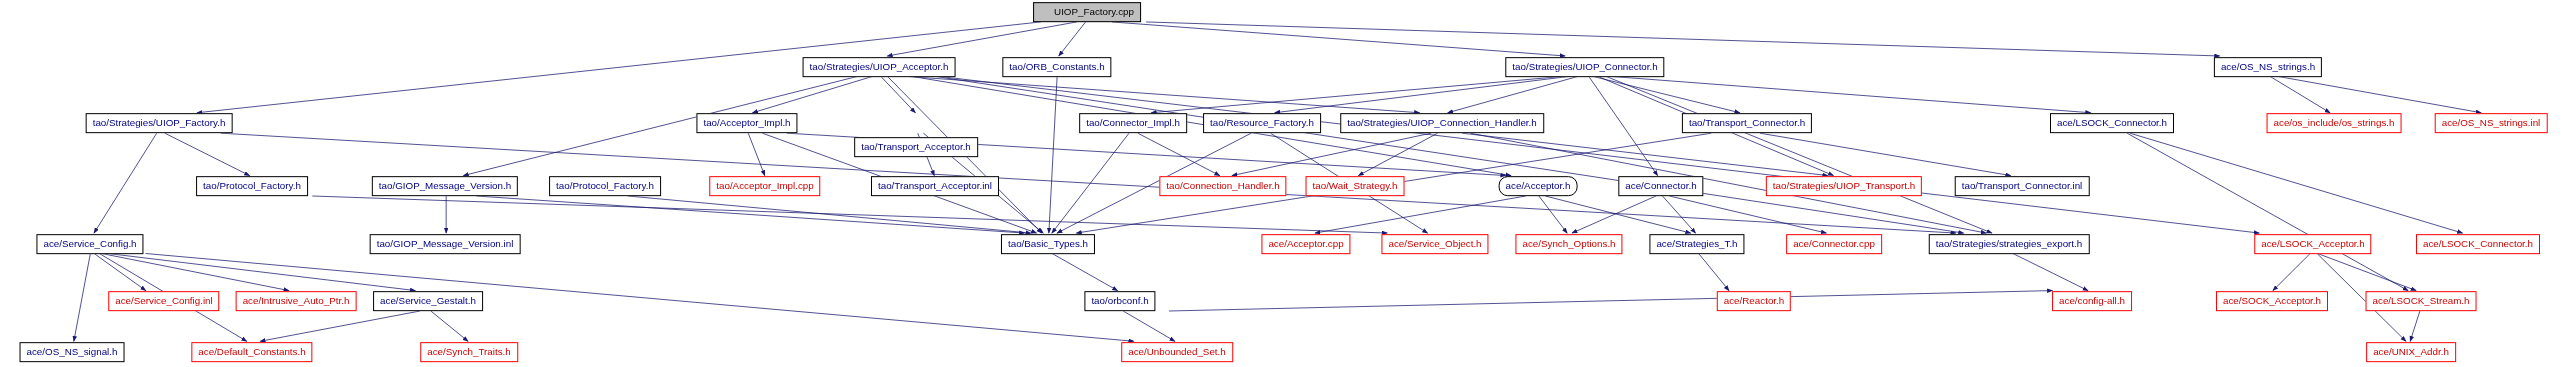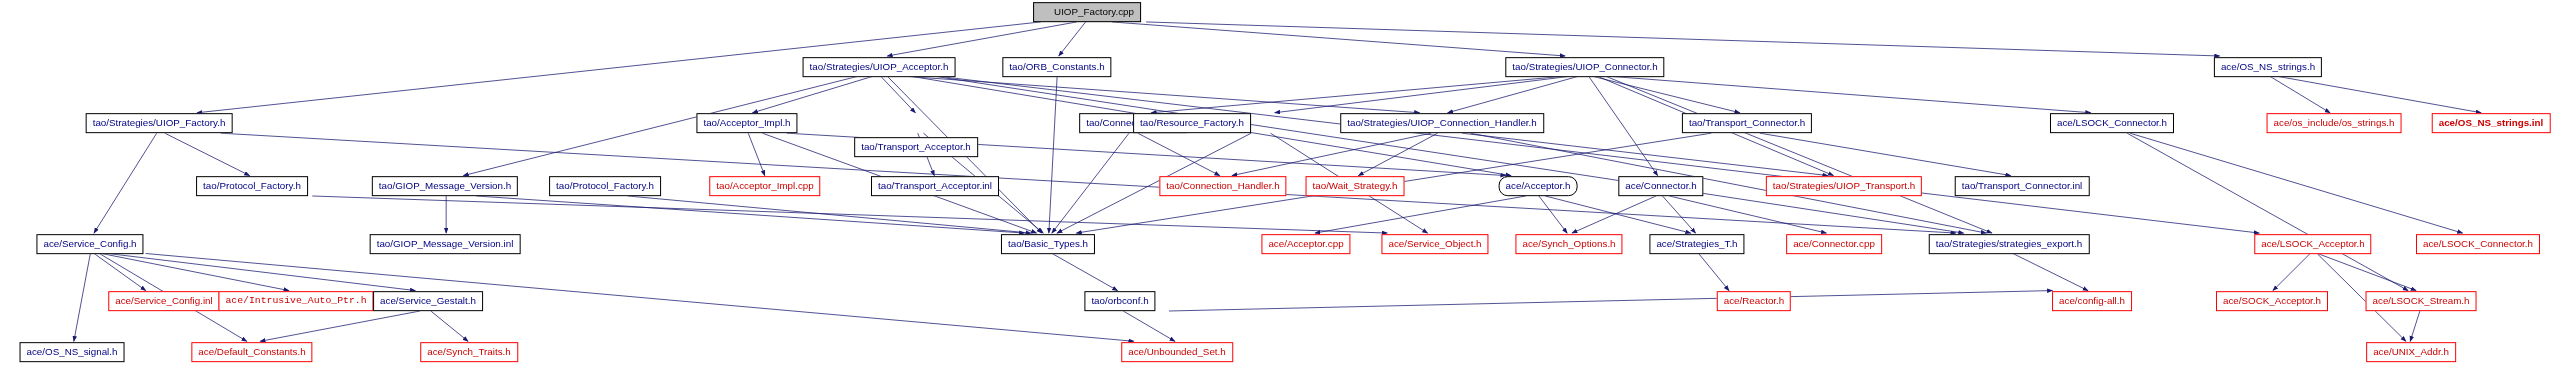--- a/index.html
+++ b/index.html
@@ -140,26 +140,26 @@
 
 <div class="node kind-root" style="left: 1087px; top: 12px;">UIOP_Factory.cpp</div>
     <div class="node kind-link" style="left: 879px; top: 67px;">tao/Strategies/UIOP_Acceptor.h</div>
     <div class="node kind-link" style="left: 1057px; top: 67px;">tao/ORB_Constants.h</div>
     <div class="node kind-link" style="left: 1585px; top: 67px;">tao/Strategies/UIOP_Connector.h</div>
     <div class="node kind-link" style="left: 2268px; top: 67px;">ace/OS_NS_strings.h</div>
     <div class="node kind-link" style="left: 159px; top: 123px;">tao/Strategies/UIOP_Factory.h</div>
     <div class="node kind-link" style="left: 747px; top: 123px;">tao/Acceptor_Impl.h</div>
     <div class="node kind-link" style="left: 916px; top: 123px; margin-top: 24px;">tao/Transport_Acceptor.h</div>
     <div class="node kind-link" style="left: 1133px; top: 123px;">tao/Connector_Impl.h</div>
-    <div class="node kind-link" style="left: 1192px; top: 123px;">tao/Resource_Factory.h</div>
+    <div class="node kind-link" style="left: 1262px; top: 123px;">tao/Resource_Factory.h</div>
     <div class="node kind-link" style="left: 1442px; top: 123px;">tao/Strategies/UIOP_Connection_Handler.h</div>
     <div class="node kind-link" style="left: 1747px; top: 123px;">tao/Transport_Connector.h</div>
     <div class="node kind-link" style="left: 2112px; top: 123px;">ace/LSOCK_Connector.h</div>
     <div class="node kind-red" style="left: 2334px; top: 123px;">ace/os_include/os_strings.h</div>
-    <div class="node kind-red" style="left: 2491px; top: 123px; font-weight: bold;">ace/OS_NS_strings.inl</div>
+    <div class="node kind-red" style="left: 2491px; top: 123px;">ace/OS_NS_strings.inl</div>
     <div class="node kind-link" style="left: 252px; top: 186px;">tao/Protocol_Factory.h</div>
     <div class="node kind-link" style="left: 445px; top: 186px;">tao/GIOP_Message_Version.h</div>
     <div class="node kind-link" style="left: 605px; top: 186px;">tao/Protocol_Factory.h</div>
     <div class="node kind-red" style="left: 765px; top: 186px;">tao/Acceptor_Impl.cpp</div>
     <div class="node kind-link" style="left: 935px; top: 186px;">tao/Transport_Acceptor.inl</div>
     <div class="node kind-red" style="left: 1223px; top: 186px;">tao/Connection_Handler.h</div>
     <div class="node kind-red" style="left: 1355px; top: 186px;">tao/Wait_Strategy.h</div>
     <div class="node kind-link" style="left: 1538px; top: 186px; border-radius: 9px;">ace/Acceptor.h</div>
     <div class="node kind-link" style="left: 1661px; top: 186px;">ace/Connector.h</div>
     <div class="node kind-red" style="left: 1844px; top: 186px; text-align: center;">tao/Strategies/UIOP_Transport.h</div>
@@ -169,21 +169,21 @@
     <div class="node kind-link" style="left: 1048px; top: 244px;">tao/Basic_Types.h</div>
     <div class="node kind-red" style="left: 1306px; top: 244px;">ace/Acceptor.cpp</div>
     <div class="node kind-red" style="left: 1435px; top: 244px;">ace/Service_Object.h</div>
     <div class="node kind-red" style="left: 1569px; top: 244px;">ace/Synch_Options.h</div>
     <div class="node kind-link" style="left: 1697px; top: 244px;">ace/Strategies_T.h</div>
     <div class="node kind-red" style="left: 1834px; top: 244px;">ace/Connector.cpp</div>
     <div class="node kind-link" style="left: 2009px; top: 244px;">tao/Strategies/strategies_export.h</div>
     <div class="node kind-red" style="left: 2313px; top: 244px;">ace/LSOCK_Acceptor.h</div>
     <div class="node kind-red" style="left: 2478px; top: 244px;">ace/LSOCK_Connector.h</div>
     <div class="node kind-red" style="left: 147px; top: 301px; margin-left: 17px;">ace/Service_Config.inl</div>
-    <div class="node kind-red" style="left: 296px; top: 301px; font-family: Liberation Mono, monospace;">ace/Intrusive_Auto_Ptr.h</div>
+    <div class="node kind-red" style="left: 296px; top: 301px;">ace/Intrusive_Auto_Ptr.h</div>
     <div class="node kind-link" style="left: 428px; top: 301px;">ace/Service_Gestalt.h</div>
     <div class="node kind-link" style="left: 1120px; top: 301px;">tao/orbconf.h</div>
     <div class="node kind-red" style="left: 1731px; top: 301px; margin-left: 23px;">ace/Reactor.h</div>
     <div class="node kind-red" style="left: 2092px; top: 301px;">ace/config-all.h</div>
     <div class="node kind-red" style="left: 2272px; top: 301px;">ace/SOCK_Acceptor.h</div>
     <div class="node kind-red" style="left: 2421px; top: 301px;">ace/LSOCK_Stream.h</div>
     <div class="node kind-link" style="left: 72px; top: 352px;">ace/OS_NS_signal.h</div>
     <div class="node kind-red" style="left: 252px; top: 352px;">ace/Default_Constants.h</div>
     <div class="node kind-red" style="left: 469px; top: 352px;">ace/Synch_Traits.h</div>
     <div class="node kind-red" style="left: 1177px; top: 352px;">ace/Unbounded_Set.h</div>

